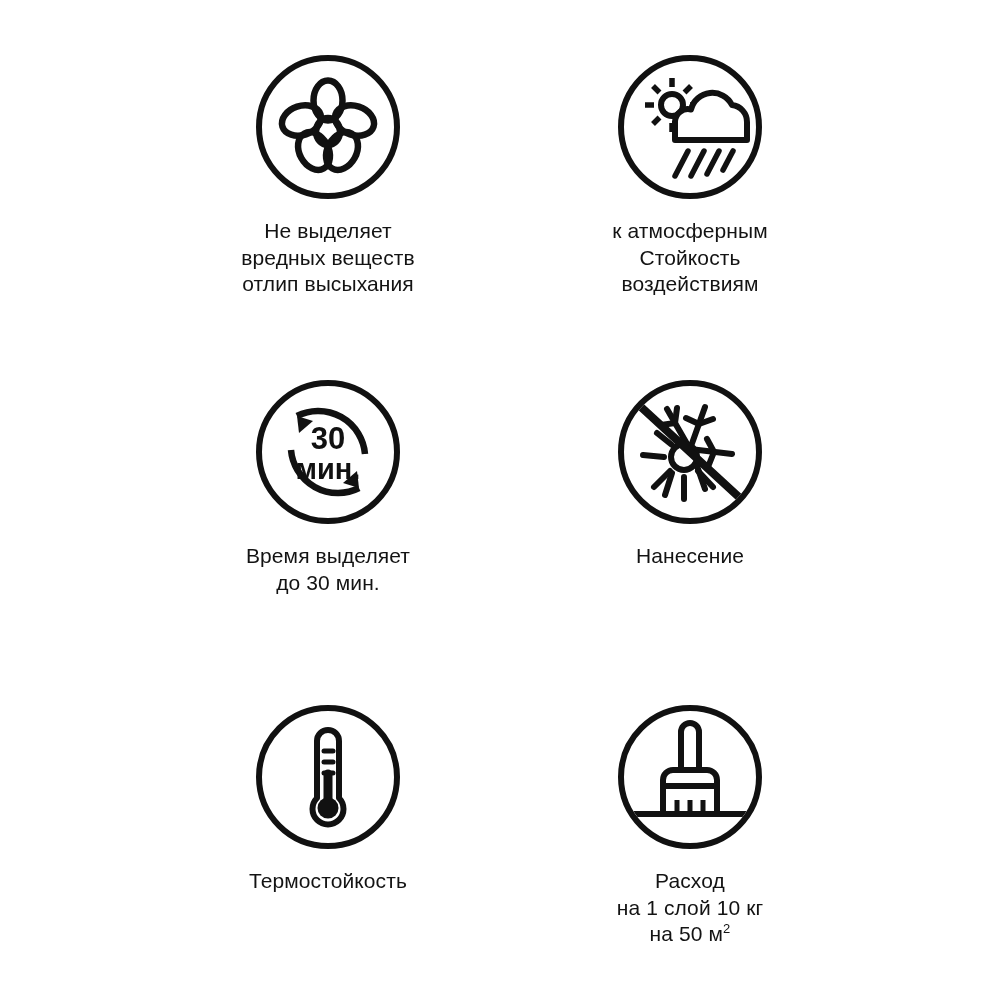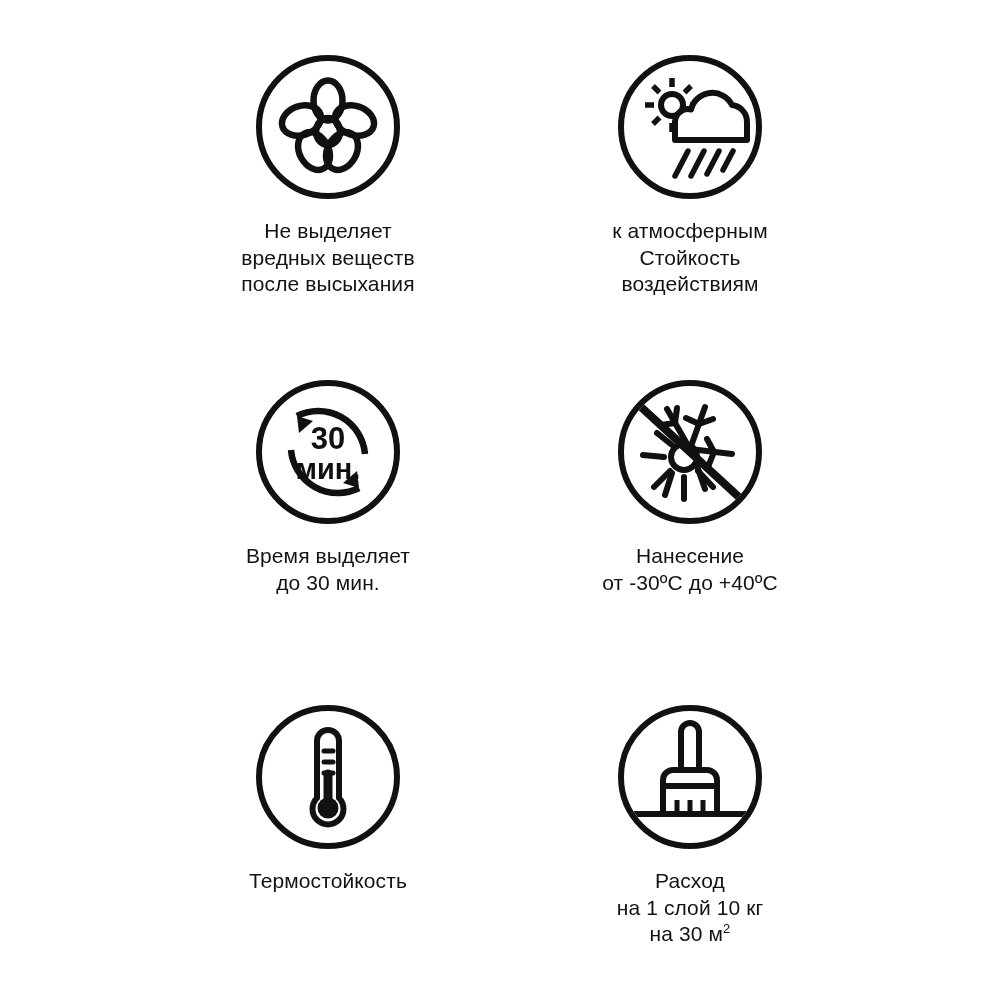--- a/index.html
+++ b/index.html
@@ -90,21 +90,21 @@
 
           <ellipse cx="89" cy="99" rx="14.5" ry="20" transform="rotate(29 89 99)"></ellipse>
 
           <ellipse cx="75" cy="79.5" rx="12" ry="13.5"></ellipse>
         </g>
       </svg>
     </div>
     <div class="caption">
       <span class="line">Не выделяет</span>
       <span class="line">вредных веществ</span>
-      <span class="line">после высыхания</span>
+      <span class="line">отлип высыхания</span>
     </div>
   </div>
 
   <div class="feature col-right row-1">
     <div class="icon-wrap">
       <svg viewBox="0 0 150 150" xmlns="http://www.w3.org/2000/svg">
         <defs>
           <clipPath id="clipCircleWeather">
             <circle cx="75" cy="75" r="66"></circle>
           </clipPath>
@@ -200,21 +200,20 @@
             <line x1="82" y1="89" x2="90" y2="112"></line>
           </g>
 
           <line x1="26" y1="30" x2="126" y2="122" stroke="#111111" stroke-width="8" stroke-linecap="round"></line>
         </g>
         <circle cx="75" cy="75" r="69" fill="none" stroke="#111111" stroke-width="6"></circle>
       </svg>
     </div>
     <div class="caption">
       <span class="line">Нанесение</span>
-      <span class="line">от -30ºС до +40ºС</span>
     </div>
   </div>
 
   <div class="feature col-left row-3">
     <div class="icon-wrap">
       <svg viewBox="0 0 150 150" xmlns="http://www.w3.org/2000/svg">
         <circle cx="75" cy="75" r="69" fill="none" stroke="#111111" stroke-width="6"></circle>
 
         <path d="M 64 96 L 64 39 A 11 11 0 0 1 86 39 L 86 96 A 15.5 15.5 0 1 1 64 96 Z" fill="#ffffff" stroke="#111111" stroke-width="6" stroke-linejoin="round"></path>
 
@@ -256,17 +255,17 @@
           </g>
 
           <line x1="12" y1="112" x2="138" y2="112" stroke="#111111" stroke-width="6" stroke-linecap="butt"></line>
         </g>
         <circle cx="75" cy="75" r="69" fill="none" stroke="#111111" stroke-width="6"></circle>
       </svg>
     </div>
     <div class="caption">
       <span class="line">Расход</span>
       <span class="line">на 1 слой 10 кг</span>
-      <span class="line"><span>на 30 м</span><sup>2</sup></span>
+      <span class="line"><span>на 50 м</span><sup>2</sup></span>
     </div>
   </div>
 
 </div>
 
 </body></html>

